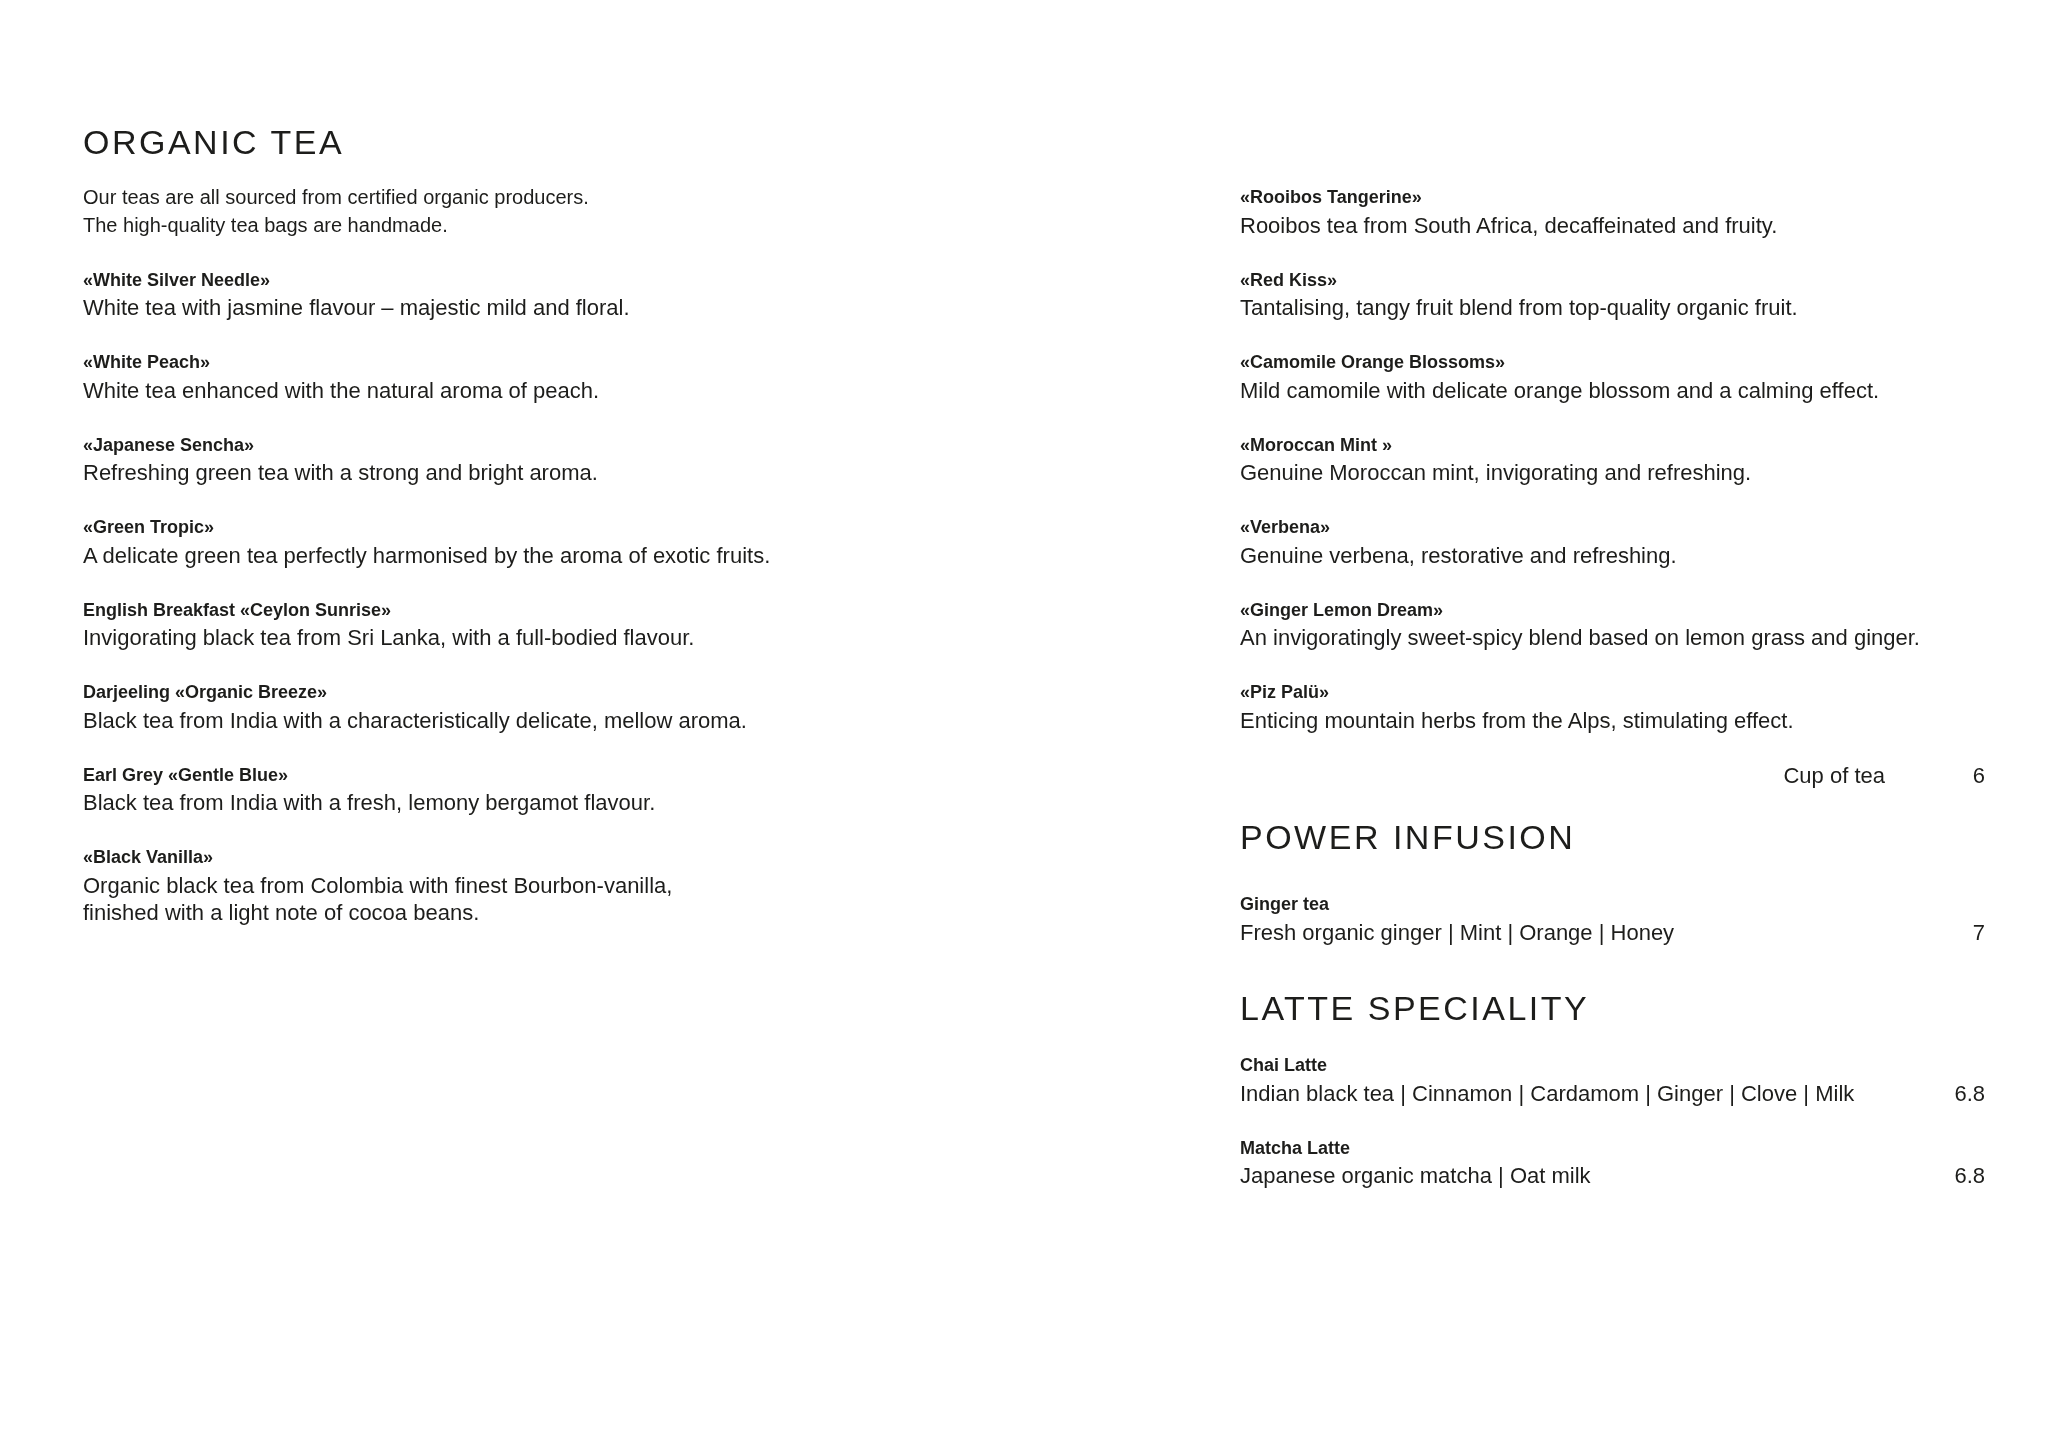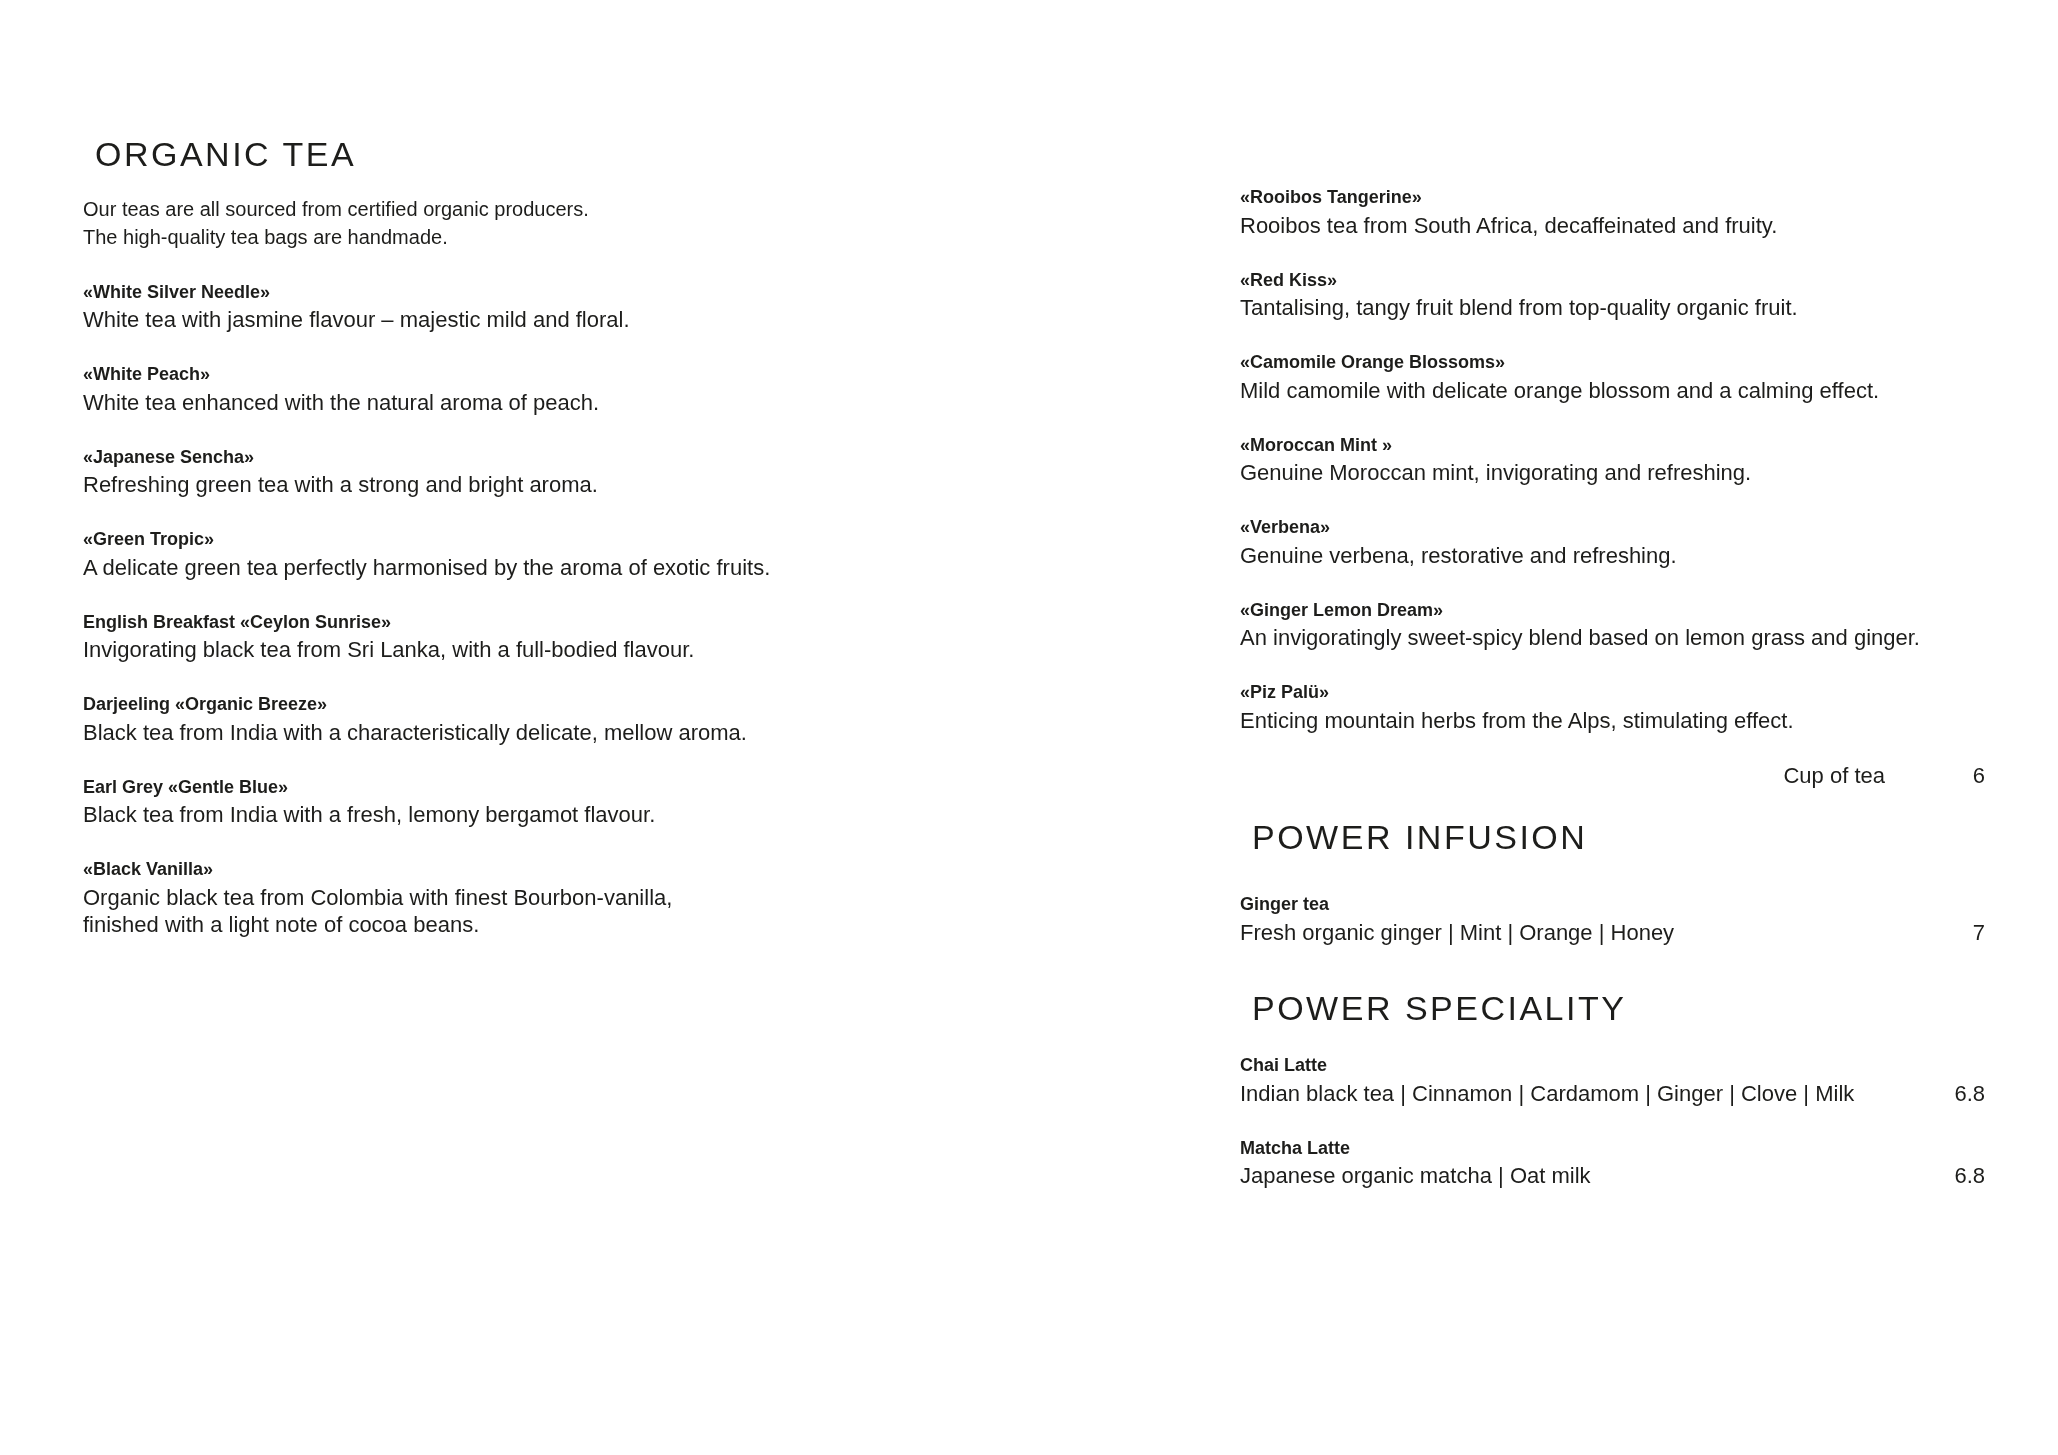--- a/index.html
+++ b/index.html
@@ -21,21 +21,21 @@
     top: 122px;
   }
   .col-left  { left: 83px;   width: 960px; }
   .col-right { left: 1240px; width: 745px; top: 184px; }
 
   .section-heading {
     font-size: 34px;
     font-weight: 500;
     letter-spacing: 2.5px;
     line-height: 40px;
-    margin: 12px;
+    margin: 0;
     white-space: nowrap;
   }
   .heading-organic { margin-bottom: 22px; }
   .heading-power   { margin-top: 28px; margin-bottom: 34px; }
   .heading-latte   { margin-top: 42px; margin-bottom: 24px; }
 
   .intro {
     margin: 0 0 27.5px 0;
     font-size: 20px;
     line-height: 27.5px;
@@ -184,21 +184,21 @@
     <h2 class="section-heading heading-power">POWER INFUSION</h2>
 
     <div class="item">
       <div class="item-name">Ginger tea</div>
       <div class="item-line">
         <span class="item-desc">Fresh organic ginger | Mint | Orange | Honey</span>
         <span class="item-price">7</span>
       </div>
     </div>
 
-    <h2 class="section-heading heading-latte">POWER SPECIALITY</h2>
+    <h2 class="section-heading heading-latte">LATTE SPECIALITY</h2>
 
     <div class="item">
       <div class="item-name">Chai Latte</div>
       <div class="item-line">
         <span class="item-desc">Indian black tea | Cinnamon | Cardamom | Ginger | Clove | Milk</span>
         <span class="item-price">6.8</span>
       </div>
     </div>
 
     <div class="item">

